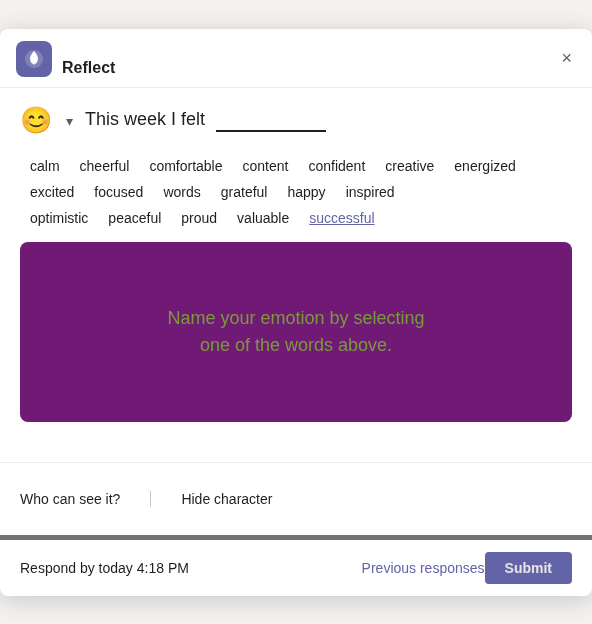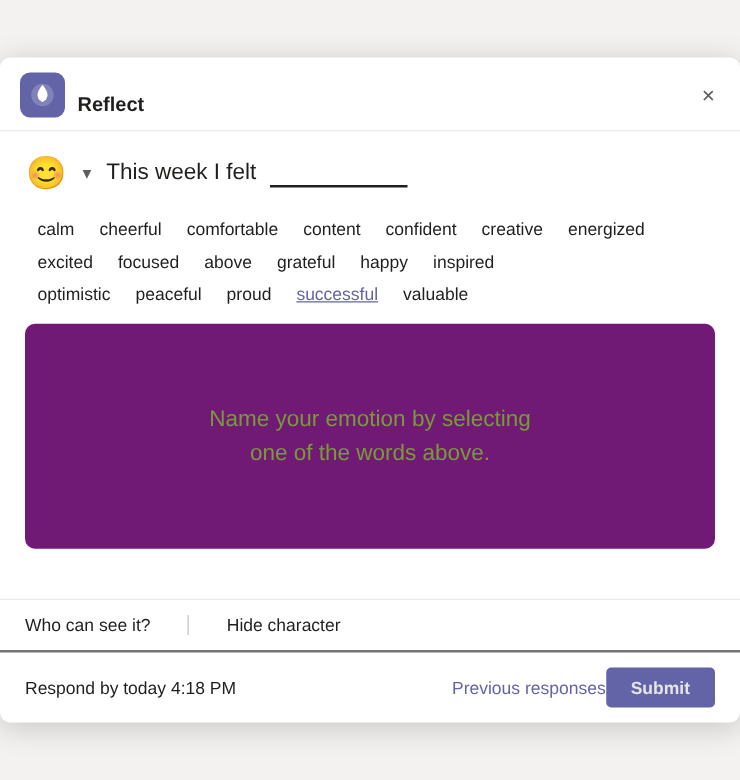--- a/index.html
+++ b/index.html
@@ -129,42 +129,42 @@
     .emotion-box-text {
       text-align: center;
       color: #7a9a3a;
       font-size: 18px;
       line-height: 1.5;
       font-weight: 400;
     }
     .spacer { height: 24px; }
     .footer-top {
       border-top: 1px solid #edebe9;
-      padding: 12px 20px;
+      padding: 28px 20px;
       display: flex;
       align-items: center;
       gap: 16px;
     }
     .footer-link {
       background: none;
       border: none;
       color: #201f1e;
       font-size: 14px;
       cursor: pointer;
       padding: 0;
       text-decoration: none;
     }
     .footer-divider {
       width: 1px;
       height: 16px;
       background: #c8c6c4;
       margin: 0 14px;
     }
     .footer-bottom {
-      border-top: 2px solid #737373;
+      border-top: 5px solid #737373;
       padding: 12px 20px;
       display: flex;
       align-items: center;
       justify-content: space-between;
     }
     .respond-text {
       font-size: 14px;
       color: #201f1e;
     }
     .footer-right {
@@ -232,31 +232,31 @@
         <button class="word-chip">cheerful</button>
         <button class="word-chip">comfortable</button>
         <button class="word-chip">content</button>
         <button class="word-chip">confident</button>
         <button class="word-chip">creative</button>
         <button class="word-chip">energized</button>
       </div>
       <div class="words-row">
         <button class="word-chip">excited</button>
         <button class="word-chip">focused</button>
-        <button class="word-chip">above</button>
+        <button class="word-chip">words</button>
         <button class="word-chip">grateful</button>
         <button class="word-chip">happy</button>
         <button class="word-chip">inspired</button>
       </div>
       <div class="words-row">
         <button class="word-chip">optimistic</button>
         <button class="word-chip">peaceful</button>
         <button class="word-chip">proud</button>
+        <button class="word-chip">valuable</button>
         <button class="word-chip hovered">successful</button>
-        <button class="word-chip">valuable</button>
       </div>
     </div>
 
     <div class="emotion-box">
       <div class="emotion-box-text">
         <div>Name your emotion by selecting</div>
         <div>one of the words above.</div>
       </div>
     </div>
 

